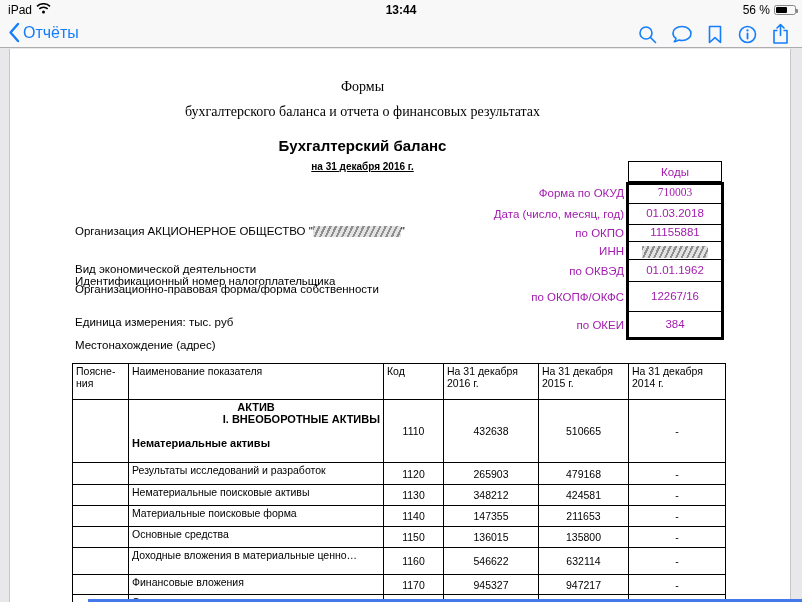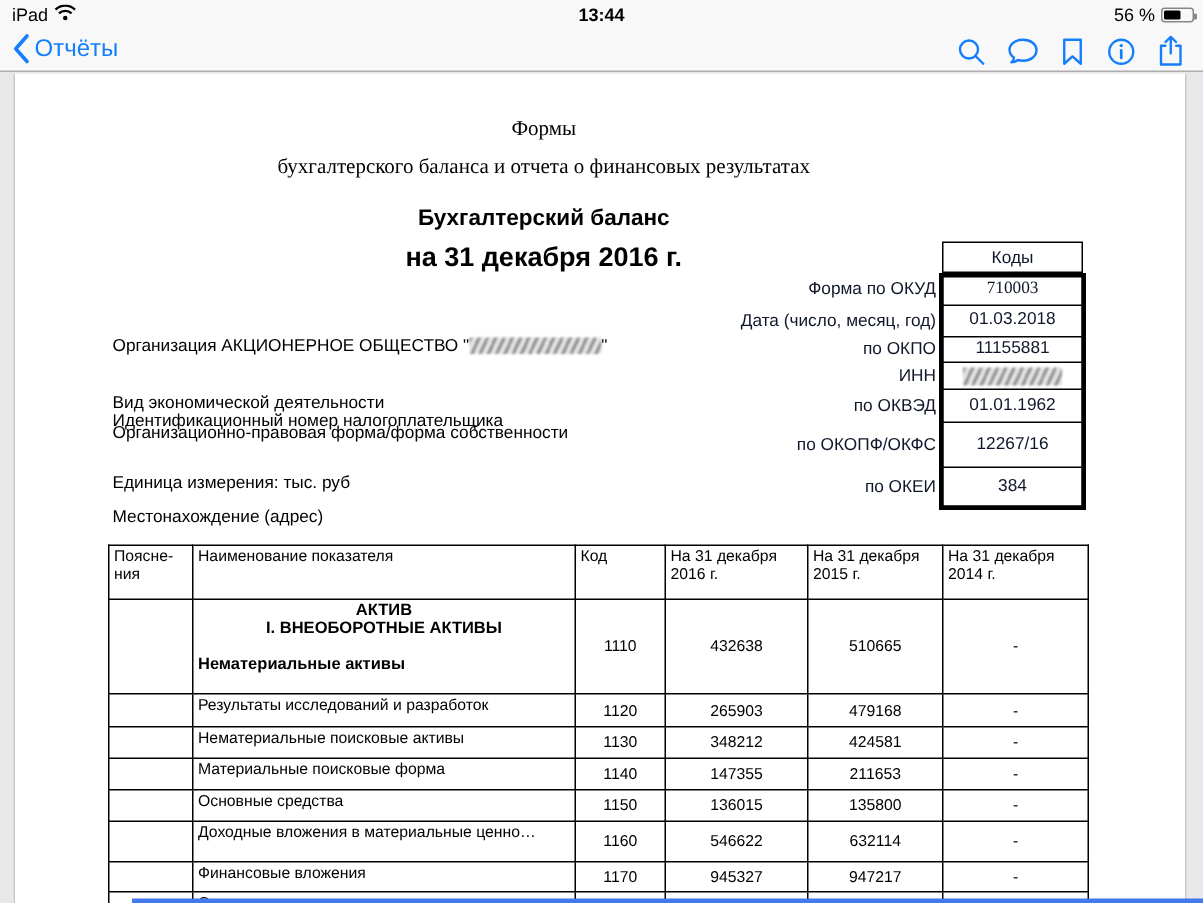--- a/index.html
+++ b/index.html
@@ -28,24 +28,24 @@
   
   .content { position:absolute; left:0; top:49px; width:802px; height:553px; overflow:hidden; }
   .page { position:absolute; left:9px; top:0; width:782px; height:553px; background:#fff;
           border-left:1px solid #c6c6c8; border-right:1px solid #c6c6c8; }
 
   .doc-head { position:absolute; left:75px; top:0; width:575px; text-align:center; color:#000; }
   .serif-line { font-family:"Liberation Serif", serif; font-size:14px; }
   .intro1 { position:absolute; left:0; right:0; top:30px; }
   .intro2 { position:absolute; left:0; right:0; top:55px; }
   .doc-title { position:absolute; left:0; right:0; top:88px;  font-size:15px; font-weight:bold; }
-  .doc-date  { position:absolute; left:0; right:0; top:112px; font-size:18px; font-weight:bold; }
-
-  
-  .codes-box { position:absolute; left:350px; top:112px; width:375px; color:#0f172a; }
+  .doc-date  { position:absolute; left:0; right:0; top:112px; font-size:10px; font-weight:bold;text-decoration:underline; }
+
+  
+  .codes-box { position:absolute; left:350px; top:112px; width:375px; color:#a21caf; }
   .codes-hrow { position:relative; height:21px; }
   .codes-hcell { position:absolute; left:278px; width:94px; height:21px; border:1px solid #000;
                  text-align:center; font-size:11.5px; line-height:20px; }
   .codes-row { position:relative; }
   .codes-lbl { position:absolute; right:101px; left:0; text-align:right; font-size:11.5px; }
   .codes-val { position:absolute; left:278px; width:94px; border:1px solid #000; border-top:none;
                text-align:center; font-size:11.5px; }
   .codes-thick { position:absolute; left:276px; top:21px; width:98px; height:158px;
                  border:3px solid #000; pointer-events:none; }
 
@@ -63,21 +63,21 @@
                   font-size:10.5px; color:#000; table-layout:fixed; }
   table.balance td, table.balance th { border:1px solid #000; padding:1px 3px; font-weight:normal;
                                        overflow:hidden;margin-top:20px; }
   table.balance th { text-align:left; vertical-align:top; }
   td.c-name { text-align:left; vertical-align:top; padding-top:2px; }
   td.c-code, td.c-val { text-align:center; vertical-align:middle; }
   td.t-left  { border-left:3px solid #000; }
   td.t-right { border-right:3px solid #000; }
   td.t-top   { border-top:3px solid #000; }
   .pre-center { text-align:center; font-weight:bold; font-size:11px; }
-  .pre-left   { text-align:center;   font-weight:bold; font-size:11px; }
+  .pre-left   { text-align:right;   font-weight:bold; font-size:11px; }
   .name-bold  { font-weight:bold; font-size:11px; margin-top:12px; }
 
   .blue-underline { position:absolute; left:88px; top:550px; width:714px; height:3px; background:#4379e8; }
 </style>
 </head>
 <body>
 
 <div class="status-bar">
   <div class="sb-left">
     <span>iPad</span>

